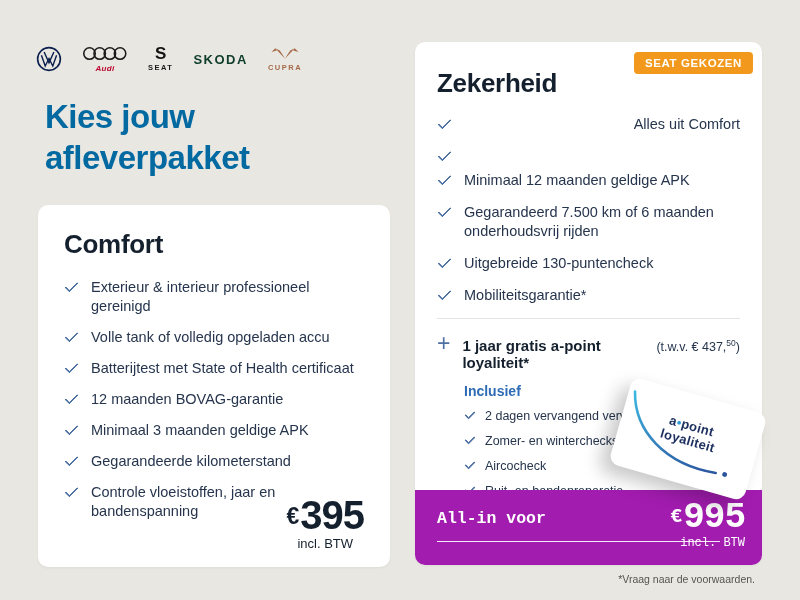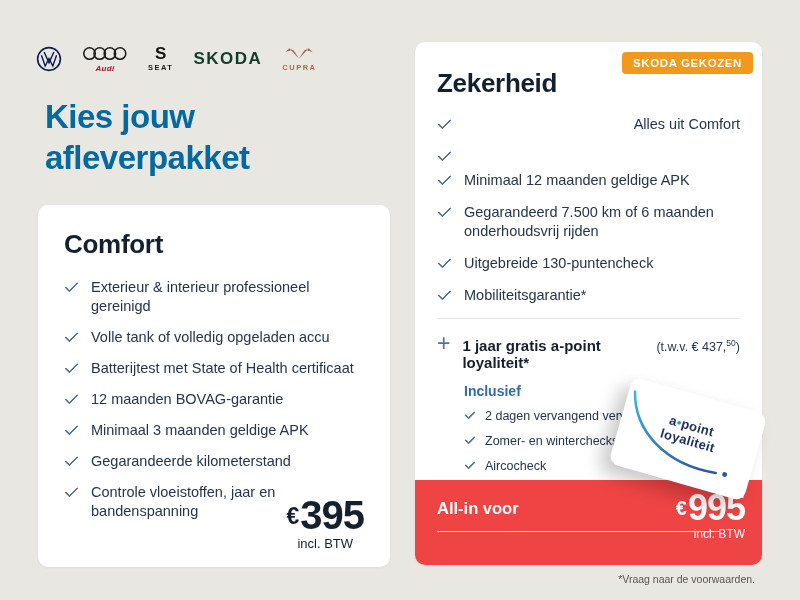--- a/index.html
+++ b/index.html
@@ -10,21 +10,21 @@
     font-family:"Liberation Sans","DejaVu Sans",sans-serif;
     color:#1d1d1b;
     overflow:hidden;
   }
 
   
   .brands { position:absolute; left:36px; top:40px; display:flex; align-items:center; gap:20px; height:38px; }
   .brand { display:flex; flex-direction:column; align-items:center; justify-content:center; gap:2px; }
   .brand-label { font-size:7.5px; font-weight:700; letter-spacing:1.5px; color:#1a1a1a; }
   .audi-label { color:#bb0a30; letter-spacing:.3px; font-style:italic; font-size:8px; }
-  .skoda-text { font-size:17px; font-weight:800; letter-spacing:1.5px; color:#0e3d2c; }
+  .skoda-text { font-size:13px; font-weight:800; letter-spacing:1.5px; color:#0e3d2c; }
   .cupra-label { color:#a56a49; }
   .seat-s { font-size:17px; font-weight:800; color:#121212; line-height:14px; }
 
   
   .headline { position:absolute; left:45px; top:96px; font-size:33px; line-height:41px; font-weight:600; letter-spacing:-.5px; color:#0369a1; }
 
   
   .card { position:absolute; background:#fff; border-radius:10px; box-shadow:0 1px 3px rgba(0,0,0,.05); }
   .card-comfort { left:38px; top:205px; width:352px; height:362px; padding:24px 26px; }
   .card-zeker   { left:415px; top:42px; width:347px; height:523px; padding:26px 22px; }
@@ -64,21 +64,21 @@
   ul.sub-features { list-style:none; }
   ul.sub-features li { display:flex; align-items:flex-start; font-size:12.5px; line-height:16px; font-weight:500; color:#26354d; margin-bottom:9px; }
 
   
   .loyalty-card { position:absolute; left:203px; top:352px; width:140px; height:90px; background:#fff; border-radius:10px; transform:rotate(16deg); box-shadow:-8px 10px 18px rgba(0,0,0,.22); z-index:3; overflow:hidden; }
   .loyalty-card .swoosh { position:absolute; left:0; top:0; }
   .loyalty-card-text { position:absolute; width:100%; top:24px; text-align:center; font-size:13px; line-height:15px; font-weight:700; color:#1c2f5e; letter-spacing:.3px; }
   .loyalty-card-text .dot { color:#2e9bd6; }
 
   
-  .zeker-footer { position:absolute; left:0; right:0; bottom:0; height:85px; background:#ef4444; border-radius:0 0 10px 10px; z-index:2; }
+  .zeker-footer { position:absolute; left:0; right:0; bottom:0; height:75px; background:#a21caf; border-radius:0 0 10px 10px; z-index:2;font-family:Liberation Mono, monospace; }
   .allin-label { position:absolute; left:22px; top:19px; color:#fff; font-size:16.5px; font-weight:600; }
   .footer-line { position:absolute; left:22px; top:51px; width:283px; height:1px; background:rgba(255,255,255,.9); }
   .footer-price { position:absolute; right:17px; top:7px; text-align:right; color:#fff; }
   .footer-price .price-amount { font-size:36px; }
   .footer-price .price-euro { font-size:20px; top:-5px; }
   .footer-price .price-note { font-size:12px; }
 
   
   .footnote { position:absolute; right:45px; top:573px; font-size:10.5px; font-weight:500; color:#55554f; }
 
@@ -159,21 +159,21 @@
         <span>Controle vloeistoffen, jaar en bandenspanning</span>
       </li>
   </ul>
   <div class="price-block">
     <div class="price-amount"><span class="price-euro">€</span><span>395</span></div>
     <div class="price-note">incl. BTW</div>
   </div>
 </div>
 
 <div class="card card-zeker">
-  <div class="badge">SKODA GEKOZEN</div>
+  <div class="badge">SEAT GEKOZEN</div>
   <h2>Zekerheid</h2>
   <ul class="features">
     <li class="bold">
         <span class="tick"></span>
         <span>Alles uit Comfort</span>
       </li>
     <li>
         <span class="tick"></span>
       </li>
     <li>

